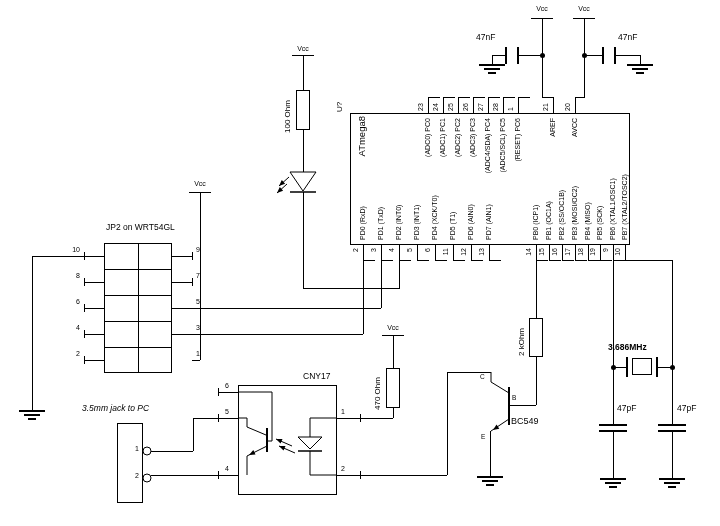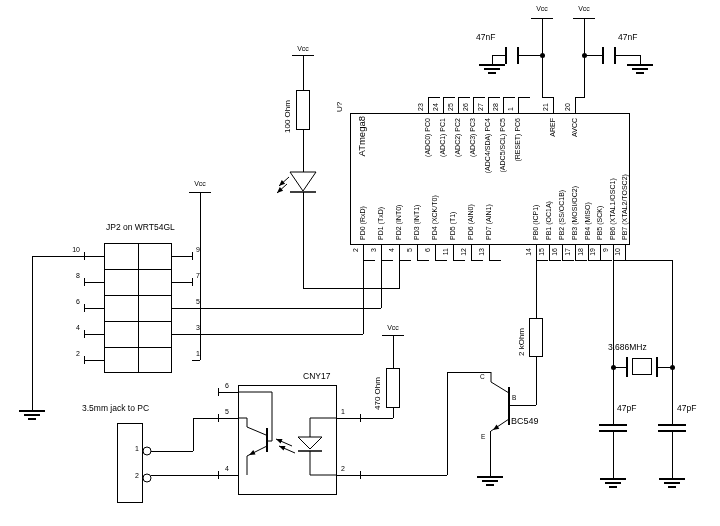--- a/index.html
+++ b/index.html
@@ -236,21 +236,21 @@
       <i class="g2"></i>
       <i class="g3"></i>
     </div>
   <div class="wh" style="left:172px;top:308px;width:209px;"></div>
   <div class="wh" style="left:172px;top:334px;width:191px;"></div>
   <div class="hl pn" style="left:188px;top:179px;width:24px;text-align:center;">Vcc</div>
   <div class="wh" style="left:189px;top:192px;width:22px;"></div>
   <div class="wv" style="left:200px;top:192px;height:168px;"></div>
   <div class="wh" style="left:192px;top:360px;width:8px;"></div>
 
-  <div class="hl" style="left:82px;top:403px;">3.5mm jack to PC</div>
+  <div class="hl" style="left:82px;top:403px;font-style:italic;">3.5mm jack to PC</div>
   <div class="box" style="left:117px;top:423px;width:26px;height:80px;"></div>
   <div class="hl pn" style="left:129px;top:444px;width:10px;text-align:right;">1</div>
   <div class="hl pn" style="left:129px;top:471px;width:10px;text-align:right;">2</div>
   <div class="wh" style="left:151px;top:451px;width:42px;"></div>
   <div class="wv" style="left:193px;top:418px;height:33px;"></div>
   <div class="wh" style="left:193px;top:418px;width:45px;"></div>
   <div class="wh" style="left:151px;top:475px;width:87px;"></div>
 
   <div class="hl" style="left:303px;top:371px;">CNY17</div>
   <div class="box" style="left:238px;top:385px;width:99px;height:110px;"></div>
@@ -285,21 +285,21 @@
   <div class="gnd" style="left:477px;top:476px;">
       <i class="g1"></i>
       <i class="g2"></i>
       <i class="g3"></i>
     </div>
   <div class="hl sm" style="left:480px;top:372px;">C</div>
   <div class="hl sm" style="left:512px;top:393px;">B</div>
   <div class="hl sm" style="left:481px;top:432px;">E</div>
   <div class="hl big" style="left:511px;top:416px;">BC549</div>
 
-  <div class="hl" style="left:608px;top:342px;">3.686MHz</div>
+  <div class="hl" style="left:608px;top:342px;font-weight:bold;">3.686MHz</div>
   <div class="wh" style="left:613px;top:367px;width:13px;"></div>
   <div class="pv" style="left:626px;top:357px;height:20px;"></div>
   <div class="box" style="left:632px;top:358px;width:20px;height:17px;"></div>
   <div class="pv" style="left:656px;top:357px;height:20px;"></div>
   <div class="wh" style="left:658px;top:367px;width:14px;"></div>
   <div class="dot" style="left:611px;top:365px;"></div>
   <div class="dot" style="left:670px;top:365px;"></div>
 
   <div class="hl" style="left:617px;top:403px;">47pF</div>
   <div class="hl" style="left:677px;top:403px;">47pF</div>

